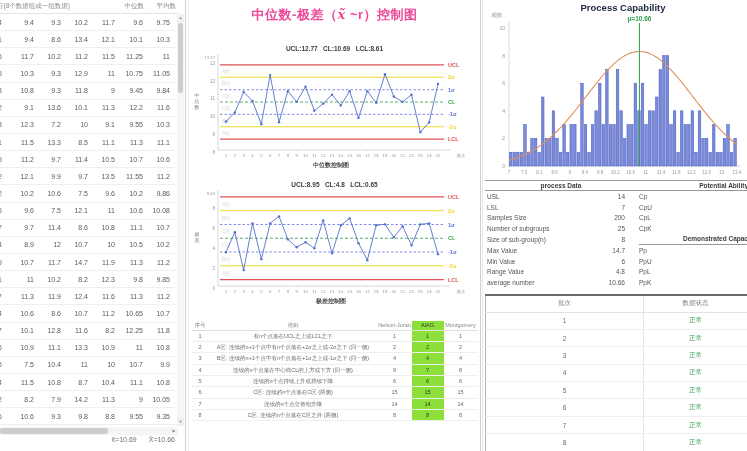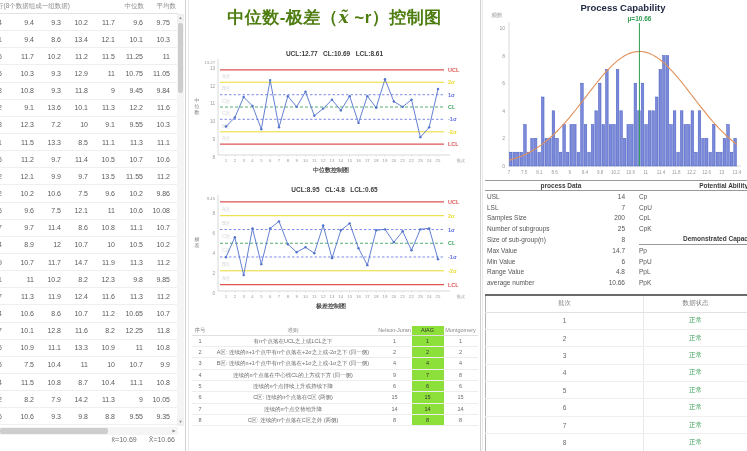--- a/index.html
+++ b/index.html
@@ -26,22 +26,22 @@
   .vscroll .arr { position:absolute; left:0; width:7px; height:8px; font-size:4px; color:#888;
     text-align:center; line-height:8px; background:#f0f0f0; }
   .vscroll .thumb { position:absolute; top:9px; left:1px; width:5px; height:70px; background:#cdcdcd; border-radius:2px; }
   .hscroll { position:absolute; top:427px; left:0; width:178px; height:8px; background:#f5f5f5; }
   .hscroll .thumb { position:absolute; left:0; top:1px; width:108px; height:6px; background:#cdcdcd; border-radius:2px; }
   .hscroll .arr { position:absolute; right:0; top:0; width:8px; height:8px; font-size:4px; color:#888; text-align:center; line-height:8px; }
   .lt-summary { position:absolute; top:436px; right:10px; display:flex; gap:12px;
     font-size:7px; color:#6e6e6e; }
 
   
-  .chart-title { margin-top:6px; text-align:center; font-size:17px; font-weight:bold;
-    color:#4d7c0f; letter-spacing:0.5px; }
+  .chart-title { margin-top:6px; text-align:center; font-size:13px; font-weight:bold;
+    color:#ec4899; letter-spacing:0.5px; }
   .chart-title .math { font-family:"DejaVu Serif","Liberation Serif",serif; font-style:italic; font-weight:bold; }
   .sub { text-align:center; font-size:6.5px; font-weight:bold; color:#3c3c3c; white-space:pre; }
   .sub1 { margin-top:21px; }
   .sub2 { margin-top:11px; }
   svg.cc { display:block; margin-left:1px; }
   table.rules { width:286px; margin:15px auto 0; border-collapse:collapse; table-layout:fixed; }
   table.rules th { font-size:5.5px; font-weight:normal; color:#8a8a8a; text-align:center;
     padding:1px 0; line-height:1.25; word-break:break-all; border-bottom:1px solid #e0e0e0; }
   table.rules td { font-size:5.5px; color:#6a6a6a; text-align:center; padding:0;
     height:10.3px; line-height:10.3px; border-bottom:1px solid #eeeeee; white-space:nowrap; overflow:hidden; }

